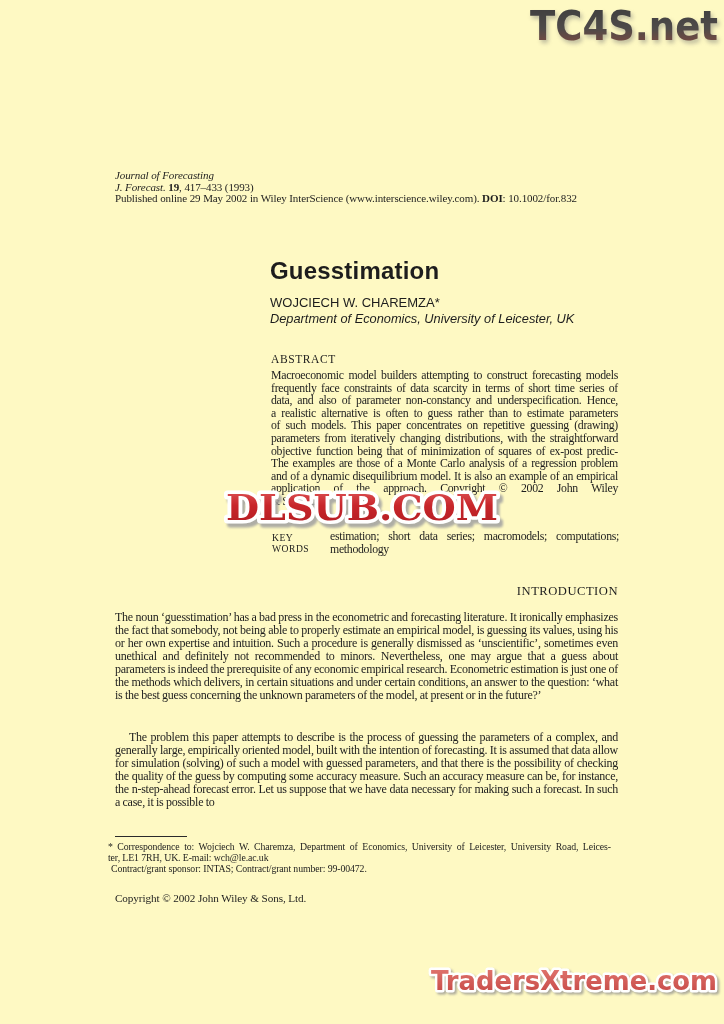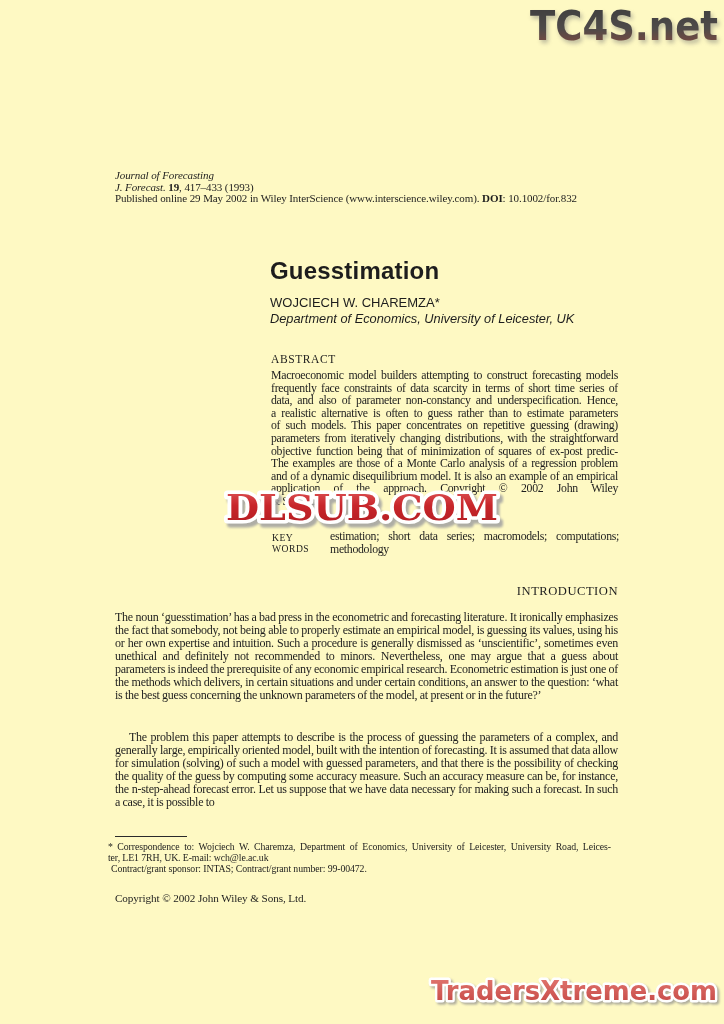--- a/index.html
+++ b/index.html
@@ -44,21 +44,21 @@
   
   .fn-rule { position:absolute; left:115px; top:836px; width:72px; height:0; border-top:1.2px solid #2a2a2a; }
   .footnote { position:absolute; left:108px; top:841px; width:503px; font-size:9.8px; line-height:11px; letter-spacing:-0.1px; }
   .footnote .f1 { text-align:justify; text-align-last:justify; }
   .footnote .f3 { padding-left:3px; }
   .copyright { position:absolute; left:115px; top:892px; font-size:11.2px; letter-spacing:-0.1px; }
 
   
   .wm-top { position:absolute; top:2px; right:2px; filter:drop-shadow(2px 3px 2px rgba(110,110,110,0.45)); }
   .wm-mid { position:absolute; left:217px; top:482px; filter:drop-shadow(3px 4px 1px rgba(160,160,160,0.85)); }
-  .wm-bot { position:absolute; right:2px; bottom:10px; filter:drop-shadow(2px 2px 1px rgba(140,140,140,0.7));margin-top:12px; }
+  .wm-bot { position:absolute; right:2px; bottom:20px; filter:drop-shadow(2px 2px 1px rgba(140,140,140,0.7));margin-top:12px; }
 </style>
 </head>
 <body>
 
 <div class="page">
 
   <div class="wm-top">
     <svg width="196" height="48" viewBox="0 0 196 48">
       <defs>
         <linearGradient id="gTop" x1="0" y1="0" x2="0" y2="1">

